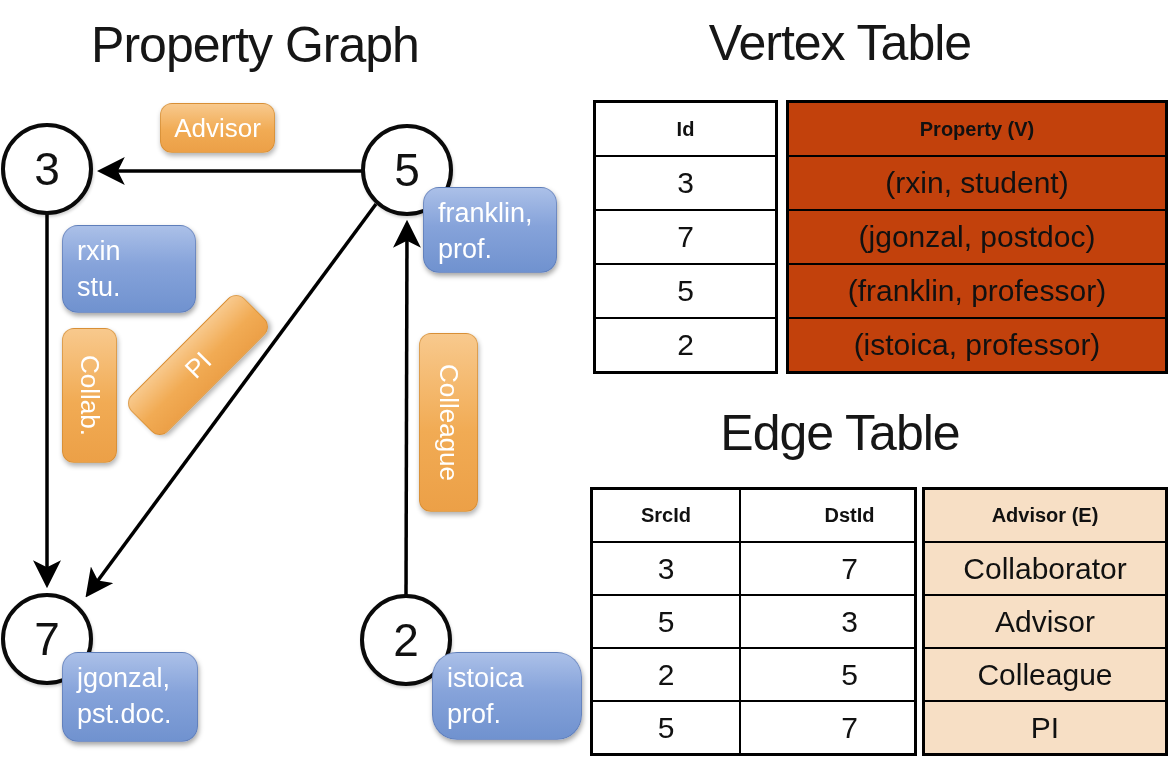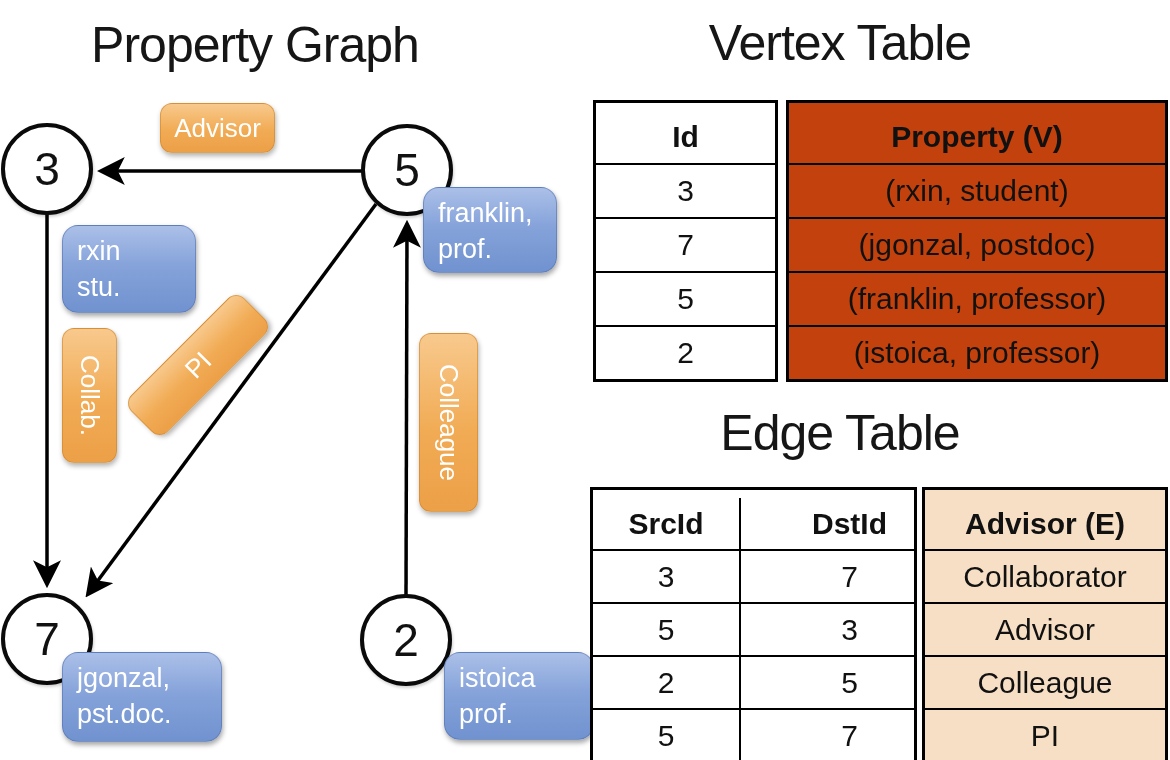--- a/index.html
+++ b/index.html
@@ -36,21 +36,21 @@
   .eprop .vtext{transform:rotate(90deg);white-space:nowrap;}
   
   .col-table{
     position:absolute;box-sizing:border-box;border:3px solid #000;background:#fff;z-index:4;
   }
   .col-table .row{
     height:52px;display:flex;align-items:center;justify-content:center;
     font-size:30px;border-top:2px solid #000;text-align:center;
   }
   .col-table .row:first-child{border-top:none;}
-  .col-table .row.hdr{font-weight:bold;font-size:30px;margin-top:8px;}
+  .col-table .row.hdr{font-weight:bold;font-size:20px;}
   .split .row{padding:0;gap:44px;}
   .split .cell{height:100%;display:flex;align-items:center;justify-content:center;box-sizing:border-box;}
   .split .cell.src{width:148px;border-right:2px solid #000;}
   .split .cell.dst{flex:1;}
   .edge-rows .row{height:51px;}
 </style>
 </head>
 <body>
 
 <div id="app">
@@ -83,25 +83,25 @@
   </div>
 
   <div class="vprop" style="left:62px;top:185px;width:134px;height:88px;margin-top:40px;">
     <div>rxin</div>
     <div>stu.</div>
   </div>
   <div class="vprop" style="left:423px;top:187px;width:134px;height:86px;">
     <div>franklin,</div>
     <div>prof.</div>
   </div>
-  <div class="vprop" style="left:62px;top:652px;width:160px;height:90px;">
+  <div class="vprop" style="left:62px;top:652px;width:136px;height:90px;">
     <div>jgonzal,</div>
     <div>pst.doc.</div>
   </div>
-  <div class="vprop" style="left:444px;top:652px;width:150px;height:88px;">
+  <div class="vprop" style="left:432px;top:652px;width:150px;height:88px;border-radius:25px;">
     <div>istoica</div>
     <div>prof.</div>
   </div>
 
   <div class="eprop" style="left:160px;top:103px;width:115px;height:50px;">
     <span>Advisor</span>
   </div>
   <div class="eprop" style="left:62px;top:328px;width:55px;height:135px;">
     <span class="vtext">Collab.</span>
   </div>

